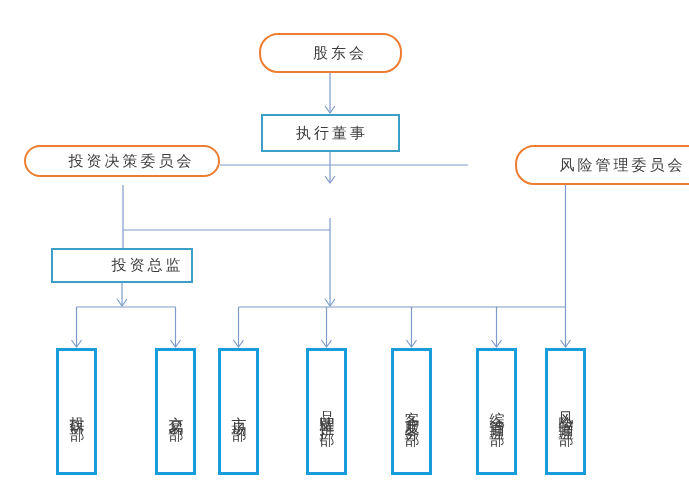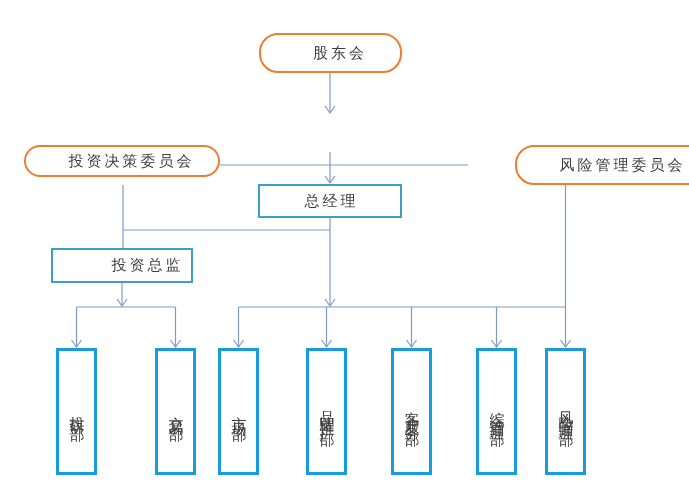--- a/index.html
+++ b/index.html
@@ -88,32 +88,32 @@
     <path class="cline" d="M491.5,340 L496.5,347 L501.5,340"></path>
 
     <path class="cline" d="M565.5,185 V346"></path>
     <path class="cline" d="M560.5,340 L565.5,347 L570.5,340"></path>
   </svg>
 
   <div class="node committee" style="left:259px;top:33px;width:143px;height:40px;">
     <span>股东会</span>
   </div>
 
+  <div class="node management" style="left:261px;top:114px;width:139px;height:38px;">
+    <span>执行董事</span>
+  </div>
 
   <div class="node committee" style="left:24px;top:145px;width:196px;height:32px;">
     <span>投资决策委员会</span>
   </div>
 
   <div class="node committee" style="left:468px;top:145px;width:196px;height:40px;margin-left:47px;">
     <span>风险管理委员会</span>
   </div>
 
-  <div class="node management" style="left:258px;top:184px;width:144px;height:34px;">
-    <span>总经理</span>
-  </div>
 
   <div class="node management" style="left:51px;top:248px;width:142px;height:35px;padding-left:48px;">
     <span>投资总监</span>
   </div>
 
   <div class="node dept" style="left:56px;top:348px;width:41px;height:127px;">
     <span>投研部</span>
   </div>
 
   <div class="node dept" style="left:155px;top:348px;width:41px;height:127px;">

